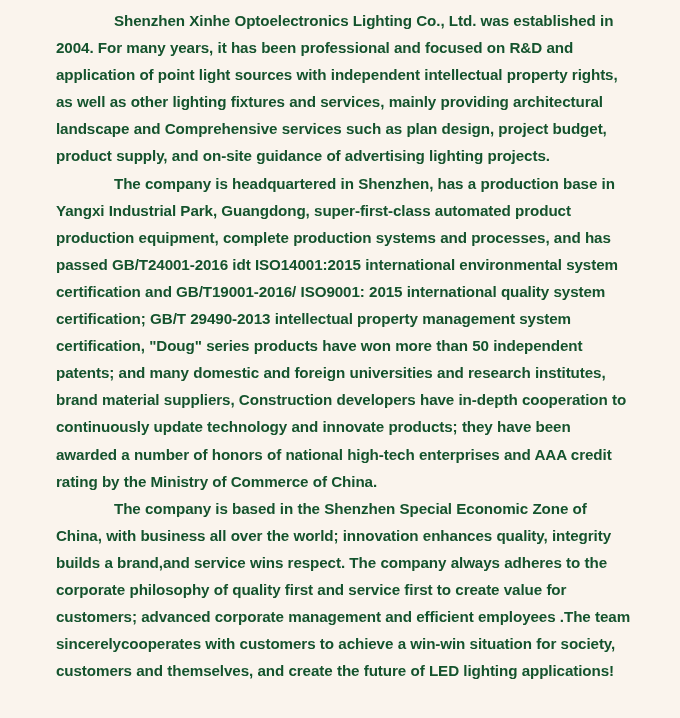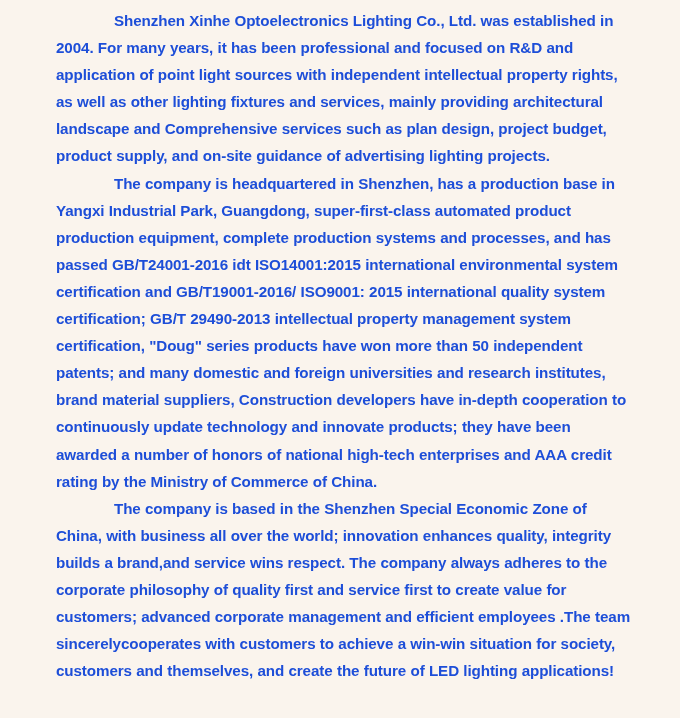--- a/index.html
+++ b/index.html
@@ -25,21 +25,21 @@
   .doc-body {
     position: absolute;
     left: 56px;
     top: 0px;
     width: 576px;
   }
   .para {
     margin: 0;
     padding: 0;
     text-indent: 58px;
-    color: #1d4ed8;
+    color: #14532d;
     font-family: "Liberation Sans", sans-serif;
     font-size: 15.2px;
     font-weight: 700;
     line-height: 27.1px;
     letter-spacing: -0.1px;
     word-spacing: 0.2px;
     text-align: left;
     -webkit-font-smoothing: antialiased;
   }
   .para:first-child {

